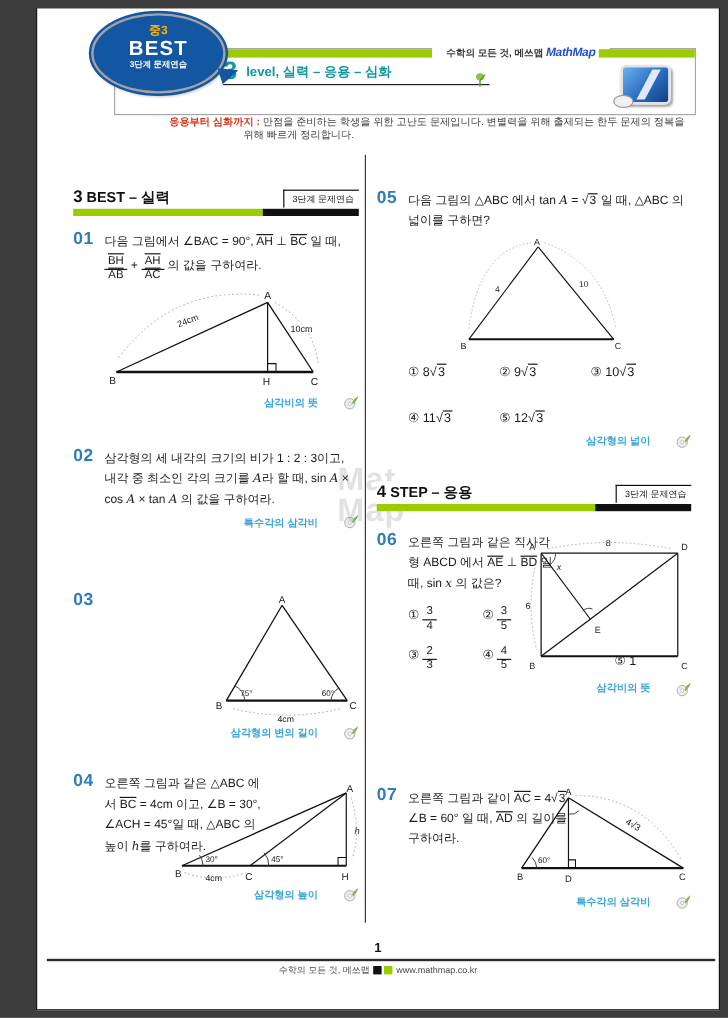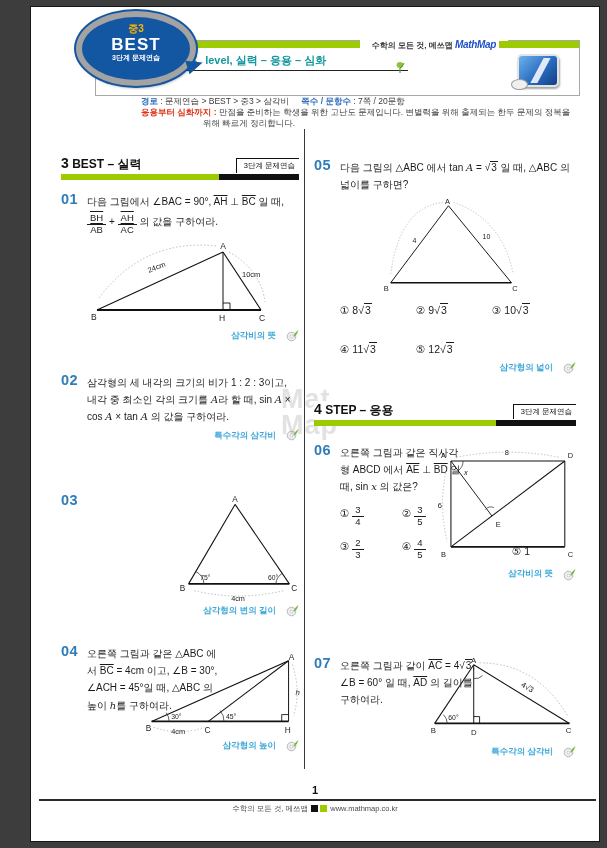--- a/index.html
+++ b/index.html
@@ -18,21 +18,21 @@
   .level-text{font-size:11px;font-weight:bold;color:#13989f;margin-left:3px;}
   .level-underline{position:absolute;left:90px;top:29px;width:222px;border-bottom:1.5px solid #222;}
   .sprout{position:absolute;left:298px;top:19px;}
   .doc-title{position:absolute;left:90px;top:27px;font-size:23px;color:#000;letter-spacing:2px;}
   .pc{position:absolute;right:8px;top:13px;width:62px;height:38px;}
   .pc-screen{position:absolute;right:12px;top:0;width:38px;height:29px;background:linear-gradient(135deg,#6cb2ec 0%,#2a6cc0 55%,#123f86 100%);border:2px solid #e3e3e3;border-radius:5px;box-shadow:1px 2px 2px rgba(0,0,0,.35);}
   .pc-screen:after{content:"";position:absolute;left:18px;top:2px;width:7px;height:25px;background:rgba(255,255,255,.85);transform:skewX(-28deg);}
   .pc-mouse{position:absolute;left:2px;bottom:2px;width:15px;height:9px;background:#f0f0f0;border:1px solid #9a9a9a;border-radius:50%;}
 
   
-  .badge{position:absolute;left:45px;top:4px;width:108px;height:63px;background:#1356a2;border-radius:50%;border:6px solid #a3a3a3;box-shadow:0 0 0 2px #1356a2,1px 2px 3px rgba(0,0,0,.4);text-align:center;color:#fff;z-index:6;}
+  .badge{position:absolute;left:45px;top:4px;width:108px;height:63px;background:#1356a2;border-radius:50%;border:2px solid #a3a3a3;box-shadow:0 0 0 2px #1356a2,1px 2px 3px rgba(0,0,0,.4);text-align:center;color:#fff;z-index:6;}
   .badge-grade{margin-top:5px;font-size:10px;font-weight:bold;color:#ffb400;}
   .badge-best{font-size:17px;font-weight:bold;letter-spacing:1px;line-height:1.0;}
   .badge-sub{font-size:7px;font-weight:bold;}
   .badge-tail{position:absolute;right:-13px;bottom:8px;width:0;height:0;border-top:7px solid transparent;border-bottom:7px solid transparent;border-left:16px solid #1356a2;transform:rotate(-18deg);}
 
   
   .meta{position:absolute;left:110px;top:89px;width:450px;font-size:8.5px;color:#3c3c3c;line-height:11px;}
   .meta .blue{color:#2f6fc0;font-weight:bold;}
   .meta .red{color:#e03018;font-weight:bold;}
   .meta .sp{margin-left:10px;}
@@ -60,21 +60,21 @@
   .pnum{position:absolute;left:0;top:-2px;font-size:14.5px;font-weight:bold;color:#2e7cba;letter-spacing:.5px;}
   .pbody{margin-left:26px;font-size:10px;color:#1b1b1b;line-height:1.72;}
   .ptext{position:relative;z-index:2;}
   .ov{text-decoration:overline;}
   .it{font-family:"DejaVu Serif","Liberation Serif",serif;font-style:italic;}
   .sqrt{white-space:nowrap;}
   .sqrt .rad{border-top:1px solid #1b1b1b;padding:0 1px;}
   .frac{display:inline-block;vertical-align:-8px;text-align:center;line-height:1.15;font-size:9.5px;}
   .frac .fn{display:block;border-bottom:1px solid #1b1b1b;padding:0 3px 0;}
   .frac .fd{display:block;}
-  .tagrow{display:flex;justify-content:flex-end;align-items:center;gap:10px;color:#3aa6d9;font-size:8.5px;font-weight:bold;margin-top:2px;white-space:nowrap;}
+  .tagrow{display:flex;justify-content:flex-end;align-items:center;gap:21px;color:#3aa6d9;font-size:8.5px;font-weight:bold;margin-top:2px;white-space:nowrap;}
   .figure{display:block;}
   .fig-abs{position:absolute;z-index:1;}
   svg text{font-family:"Liberation Sans","DejaVu Sans",sans-serif;fill:#1b1b1b;}
 
   .choices5{display:flex;flex-wrap:wrap;margin-top:6px;row-gap:21px;}
   .choices5 .ch{width:76px;font-size:10.5px;}
   .choices6{position:relative;margin-top:8px;height:62px;width:240px;}
   .choices6 .ch{position:absolute;font-size:10.5px;}
 
   
@@ -116,24 +116,20 @@
   </div>
 
   <div class="badge">
     <div class="badge-grade">중3</div>
     <div class="badge-best">BEST</div>
     <div class="badge-sub">3단계 문제연습</div>
     <div class="badge-tail"></div>
   </div>
 
   <div class="meta">
-    <div>
-      <span class="blue">경로</span><span> : 문제연습 &gt; BEST &gt; 중3 &gt; 삼각비</span>
-      <span class="blue sp">쪽수 / 문항수</span><span> : 7쪽 / 20문항</span>
-    </div>
     <div>
       <span class="red">응용부터 심화까지 :</span>
       <span>만점을 준비하는 학생을 위한 고난도 문제입니다. 변별력을 위해 출제되는 한두 문제의 정복을</span>
     </div>
     <div class="meta-indent">위해 빠르게 정리합니다.</div>
   </div>
 
   <div class="divider"></div>
 
   <div class="watermark">

